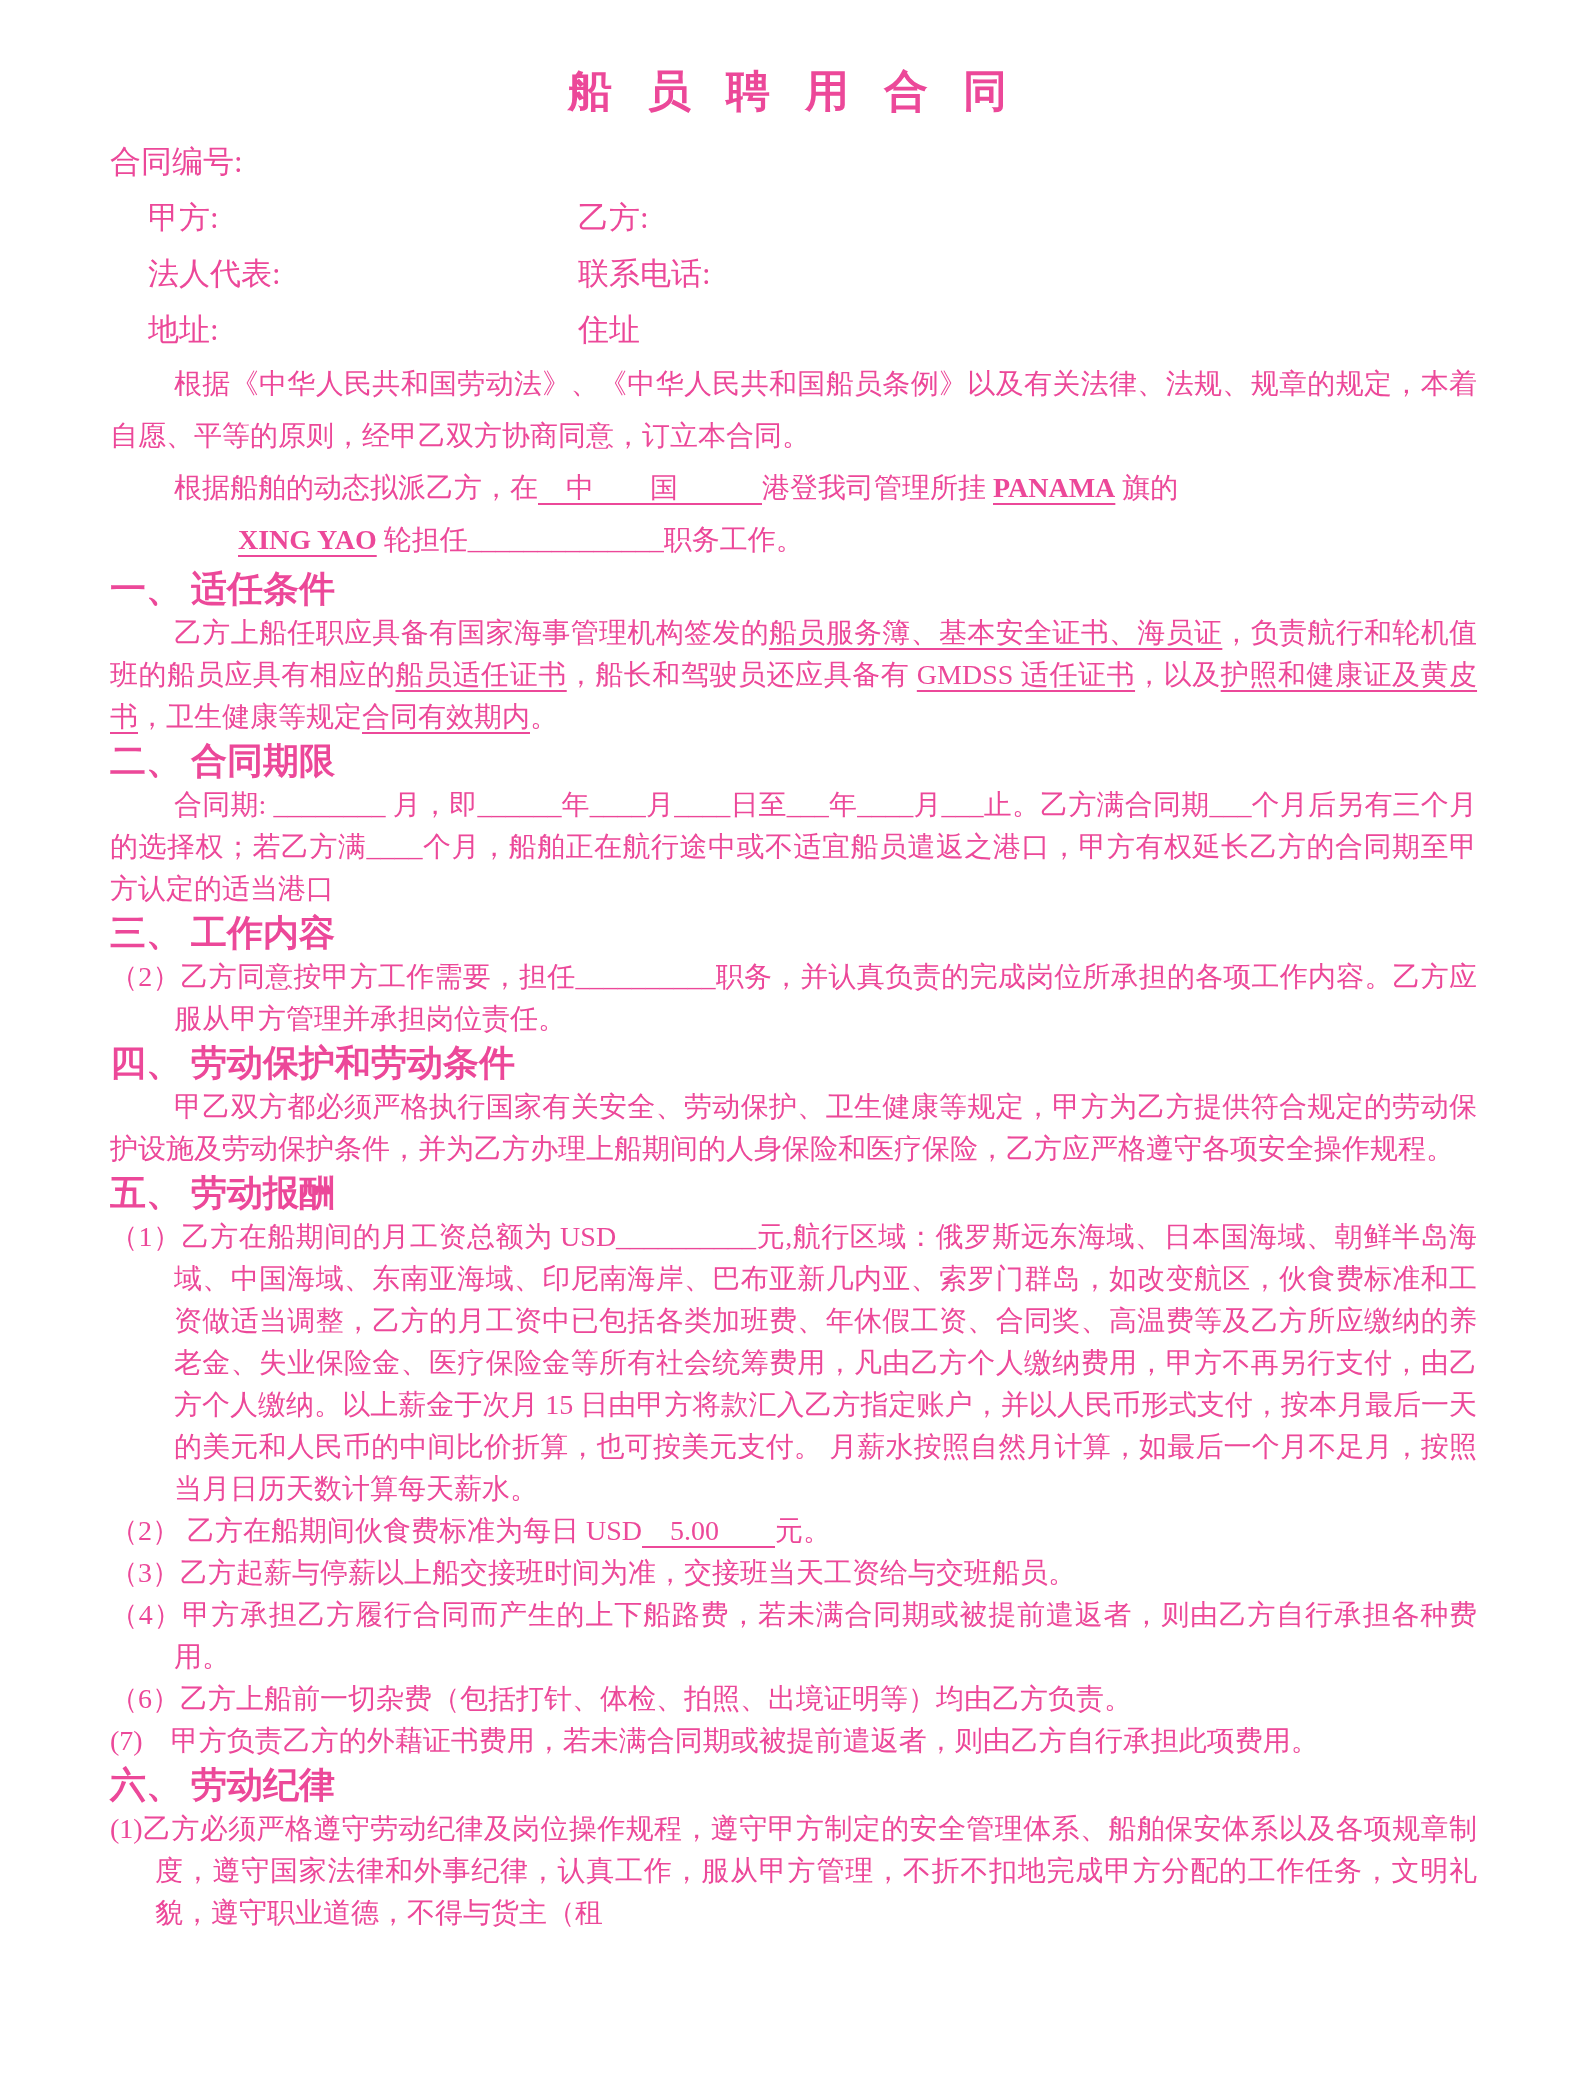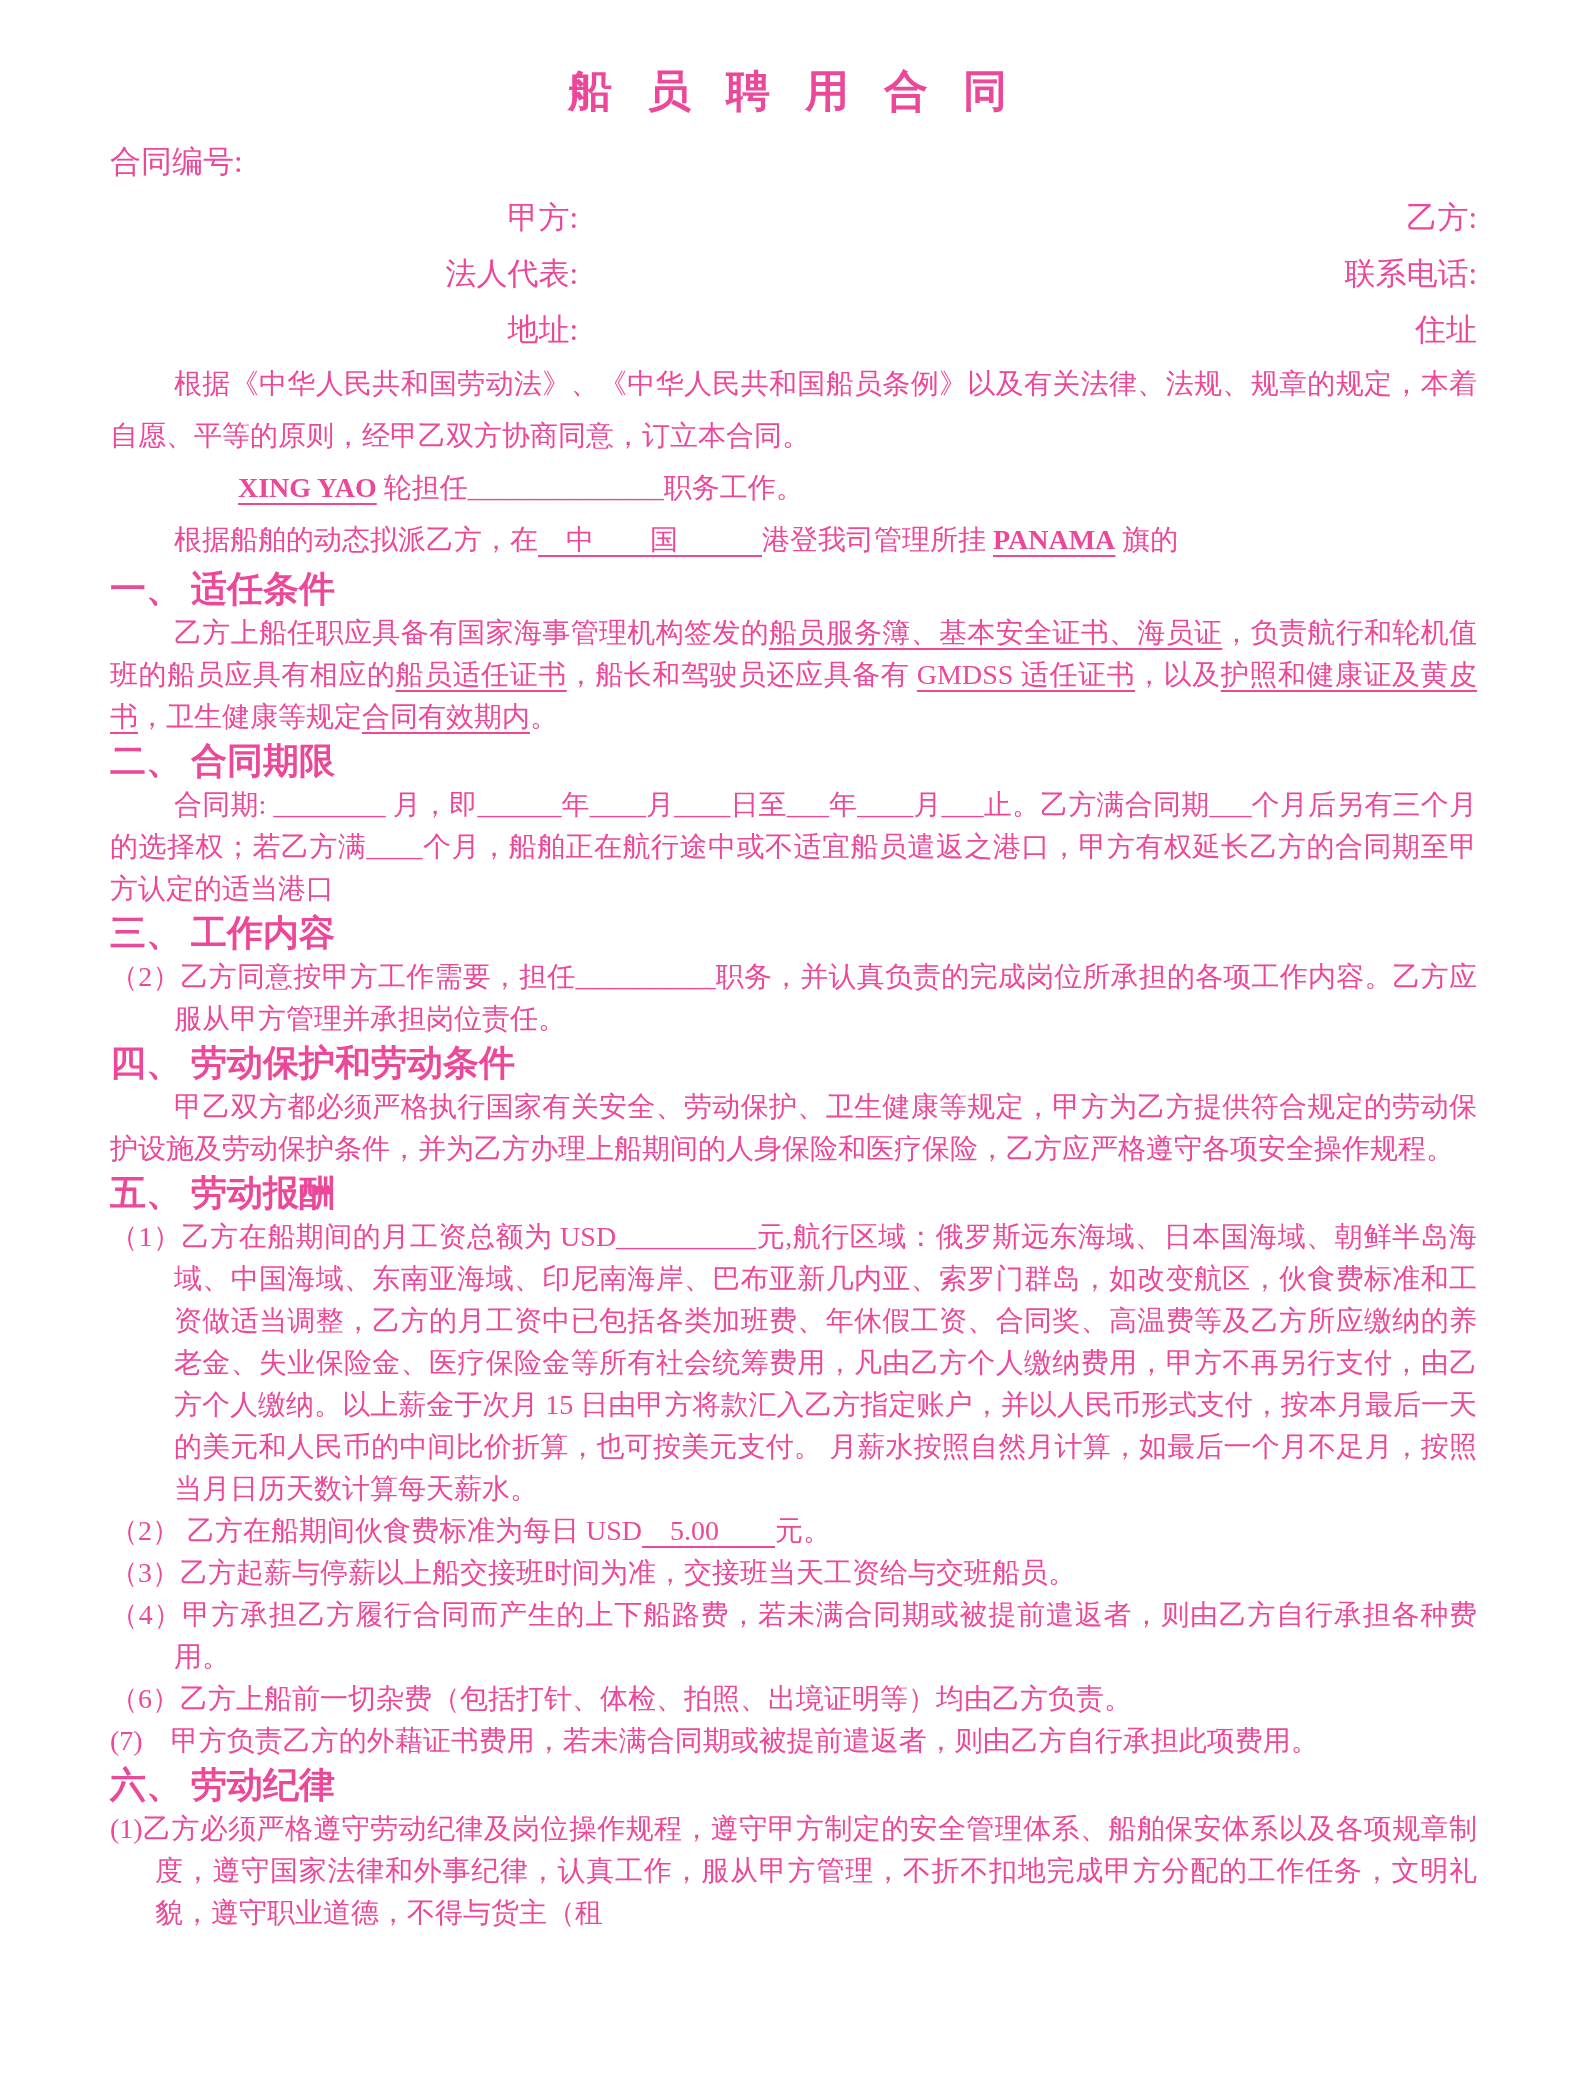--- a/index.html
+++ b/index.html
@@ -7,21 +7,21 @@
     width:1587px;height:2098px;background:#ffffff;overflow:hidden;
     font-family:"Liberation Serif","DejaVu Serif",serif;color:#ec4899;
     position:relative;margin:0 auto;
   }
   .content{padding:46px 110px 0 110px;}
   .title{
     text-align:center;font-size:44px;font-weight:bold;letter-spacing:12px;
     margin:16px 0 12px 0;line-height:60px;
   }
   .contract-no{font-size:31px;line-height:56px;}
-  .party-row{display:flex;font-size:31px;line-height:56px;text-align:right;}
+  .party-row{display:flex;font-size:31px;line-height:56px;}
   .party-left{width:468px;padding-left:38px;box-sizing:border-box;flex:0 0 auto;}
   .party-right{flex:1 1 auto;}
   .doc-p{font-size:28px;line-height:42px;margin:0;}
   .doc-h{font-size:36px;line-height:46px;font-weight:bold;margin:0;}
   .sp{line-height:52px;}
   .just{text-align:justify;}
   .indent{text-indent:64px;}
   .indent4{text-indent:128px;}
   .hang{padding-left:64px;text-indent:-64px;}
   .hang-sm{padding-left:45px;text-indent:-45px;}
@@ -46,22 +46,22 @@
       <div class="party-left">法人代表:</div>
       <div class="party-right">联系电话:</div>
     </div>
     <div class="party-row">
       <div class="party-left">地址:</div>
       <div class="party-right">住址</div>
     </div>
 
     <div id="doc-body">
         <div class="doc-p indent sp just"><span>根据《中华人民共和国劳动法》、《中华人民共和国船员条例》以及有关法律、法规、规章的规定，本着自愿、平等的原则，经甲乙双方协商同意，订立本合同。</span></div>
+        <div class="doc-p indent sp just"><span>根据船舶的动态拟派乙方，在</span><span class="u">　中　　国　　　</span><span>港登我司管理所挂 </span><span class="u b">PANAMA</span><span> 旗的</span></div>
         <div class="doc-p indent4 sp"><span class="u b">XING YAO</span><span> 轮担任</span><span>______________</span><span>职务工作。</span></div>
-        <div class="doc-p indent sp just"><span>根据船舶的动态拟派乙方，在</span><span class="u">　中　　国　　　</span><span>港登我司管理所挂 </span><span class="u b">PANAMA</span><span> 旗的</span></div>
         <div class="doc-h"><span>一、 适任条件</span></div>
         <div class="doc-p indent just"><span>乙方上船任职应具备有国家海事管理机构签发的</span><span class="u">船员服务簿、基本安全证书、海员证</span><span>，负责航行和轮机值班的船员应具有相应的</span><span class="u">船员适任证书</span><span>，船长和驾驶员还应具备有 </span><span class="u">GMDSS 适任证书</span><span>，以及</span><span class="u">护照和健康证及黄皮书</span><span>，卫生健康等规定</span><span class="u">合同有效期内</span><span>。</span></div>
         <div class="doc-h"><span>二、 合同期限</span></div>
         <div class="doc-p indent just"><span>合同期: ________ 月，即______年____月____日至___年____月___止。乙方满合同期___个月后另有三个月的选择权；若乙方满____个月，船舶正在航行途中或不适宜船员遣返之港口，甲方有权延长乙方的合同期至甲方认定的适当港口</span></div>
         <div class="doc-h"><span>三、 工作内容</span></div>
         <div class="doc-p hang just"><span>（2）乙方同意按甲方工作需要，担任__________职务，并认真负责的完成岗位所承担的各项工作内容。乙方应服从甲方管理并承担岗位责任。</span></div>
         <div class="doc-h"><span>四、 劳动保护和劳动条件</span></div>
         <div class="doc-p indent just"><span>甲乙双方都必须严格执行国家有关安全、劳动保护、卫生健康等规定，甲方为乙方提供符合规定的劳动保护设施及劳动保护条件，并为乙方办理上船期间的人身保险和医疗保险，乙方应严格遵守各项安全操作规程。</span></div>
         <div class="doc-h"><span>五、 劳动报酬</span></div>
         <div class="doc-p hang just"><span>（1）乙方在船期间的月工资总额为 USD__________元,航行区域：俄罗斯远东海域、日本国海域、朝鲜半岛海域、中国海域、东南亚海域、印尼南海岸、巴布亚新几内亚、索罗门群岛，如改变航区，伙食费标准和工资做适当调整，乙方的月工资中已包括各类加班费、年休假工资、合同奖、高温费等及乙方所应缴纳的养老金、失业保险金、医疗保险金等所有社会统筹费用，凡由乙方个人缴纳费用，甲方不再另行支付，由乙方个人缴纳。以上薪金于次月 15 日由甲方将款汇入乙方指定账户，并以人民币形式支付，按本月最后一天的美元和人民币的中间比价折算，也可按美元支付。 月薪水按照自然月计算，如最后一个月不足月，按照当月日历天数计算每天薪水。</span></div>

